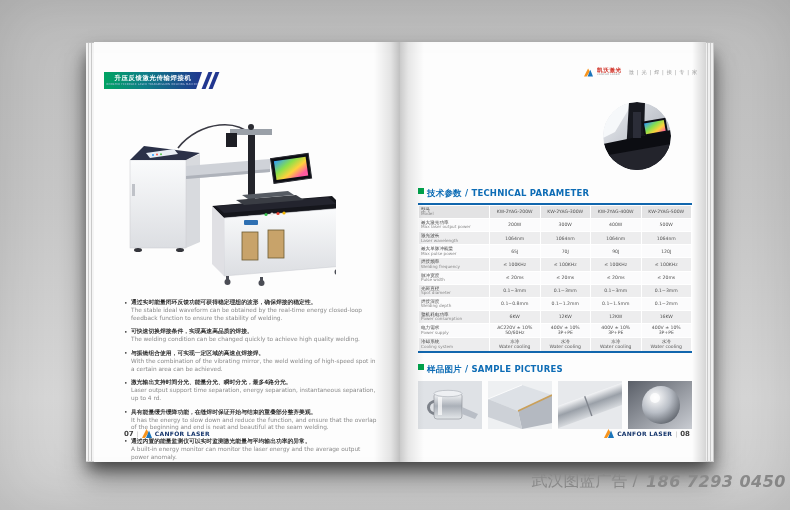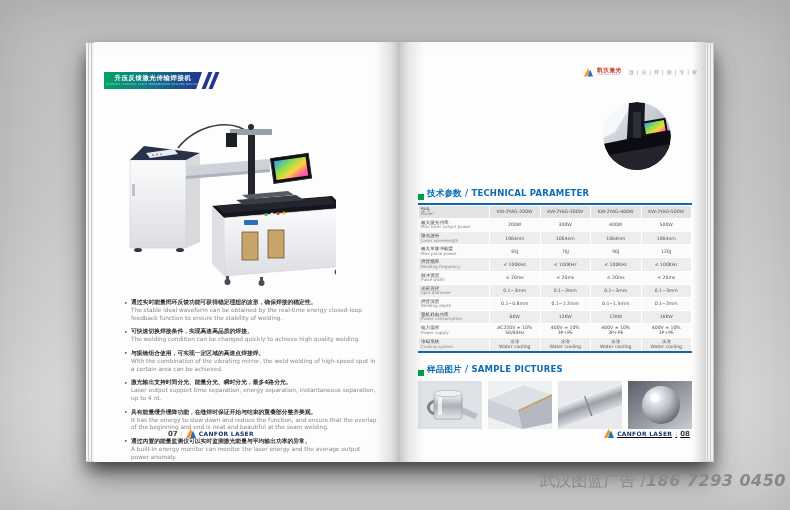--- a/index.html
+++ b/index.html
@@ -26,36 +26,36 @@
     background:linear-gradient(90deg,rgba(0,0,0,0),rgba(0,0,0,.16));}
   
   .ribbon-wrap{position:absolute;left:10px;top:30px;display:flex;align-items:stretch;height:17px;}
   .ribbon{width:98px;background:linear-gradient(90deg,#00a362 0%,#0e7f86 40%,#21368f 100%);
     clip-path:polygon(0 0,100% 0,94% 100%,0 100%);
     display:flex;flex-direction:column;justify-content:center;align-items:center;color:#fff;}
   .ribbon-zh{font-size:6.4px;font-weight:bold;letter-spacing:.6px;line-height:1.1;white-space:nowrap;}
   .ribbon-en{font-size:2.6px;color:#b9c3e6;letter-spacing:.2px;white-space:nowrap;}
   .slash{width:4px;background:#21368f;transform:skewX(-22deg);margin-left:3px;}
   
-  .sec-head{display:flex;align-items:flex-end;gap:3px;}
+  .sec-head{display:flex;align-items:flex-start;gap:3px;}
   .sq{width:6px;height:6px;background:#00a14b;flex:0 0 auto;}
   .sec-title{font-size:8.5px;font-weight:bold;color:#0d6cb5;letter-spacing:.2px;white-space:nowrap;}
   
   .feature-block{position:absolute;left:30px;top:250px;width:254px;}
   .feat-list{margin-top:7px;}
   .feat{position:relative;padding-left:7px;margin-bottom:6px;}
   .feat::before{content:"\2022";position:absolute;left:0;top:-0.5px;font-size:6px;color:#3a3a3a;}
   .feat-zh{font-size:5.8px;font-weight:bold;color:#2e2e2e;line-height:1.3;}
   .feat-en{font-size:5.8px;color:#8a8a8a;line-height:1.32;margin-top:.5px;}
   
   .machine{position:absolute;left:26px;top:72px;width:216px;height:172px;}
   
   .footer{position:absolute;top:387px;display:flex;align-items:center;gap:3px;}
-  .footer-left{left:30px;margin-left:44px;}
-  .footer-right{right:16px;text-decoration:underline;}
+  .footer-left{left:30px;}
+  .footer-right{right:16px;}
   .pageno{font-size:7px;font-weight:bold;color:#3f3f3f;}
   .fdiv{font-size:6px;color:#b5b5b5;}
   .fbrand{font-size:6px;font-weight:bold;color:#15356b;letter-spacing:.3px;}
   
   .brand{position:absolute;left:184px;top:26px;display:flex;align-items:center;gap:4px;z-index:6;}
   .brand-col{display:flex;flex-direction:column;line-height:1.05;}
   .brand-zh{font-size:5.6px;font-weight:bold;color:#cf2a1f;letter-spacing:.6px;white-space:nowrap;}
   .brand-en{font-size:2.5px;color:#8d8d8d;letter-spacing:.3px;white-space:nowrap;}
   .brand-tag{font-size:5.2px;color:#9a9a9a;letter-spacing:.6px;margin-left:3px;white-space:nowrap;}
   
@@ -72,21 +72,21 @@
   table.tech tbody tr:nth-child(even){background:#ededee;}
   .cell-zh{font-size:4.6px;color:#3c3c3c;line-height:1.15;font-weight:normal;}
   .cell-en{font-size:4.2px;color:#8a8a8a;line-height:1.15;font-weight:normal;}
   td.val,th.mod{font-size:4.6px;color:#555;text-align:center;line-height:1.2;white-space:pre-line;font-weight:normal;}
   
   .samples-block{position:absolute;left:18px;top:322px;width:274px;}
   .sample-row{display:flex;gap:6px;margin-top:5px;}
   .sample{width:64px;height:48px;overflow:hidden;flex:0 0 auto;}
   
   .watermark{position:absolute;right:4px;top:471px;font-size:16px;color:#8d8d8d;
-    display:flex;align-items:flex-start;gap:0;white-space:nowrap;}
+    display:flex;align-items:center;gap:8px;white-space:nowrap;}
   .wm-phone{font-weight:bold;letter-spacing:.5px;font-style:italic;}
 </style>
 </head>
 <body>
 
 <div class="stage">
   <div class="book">
     <div class="stack-left"></div>
     <div class="stack-right"></div>
 

